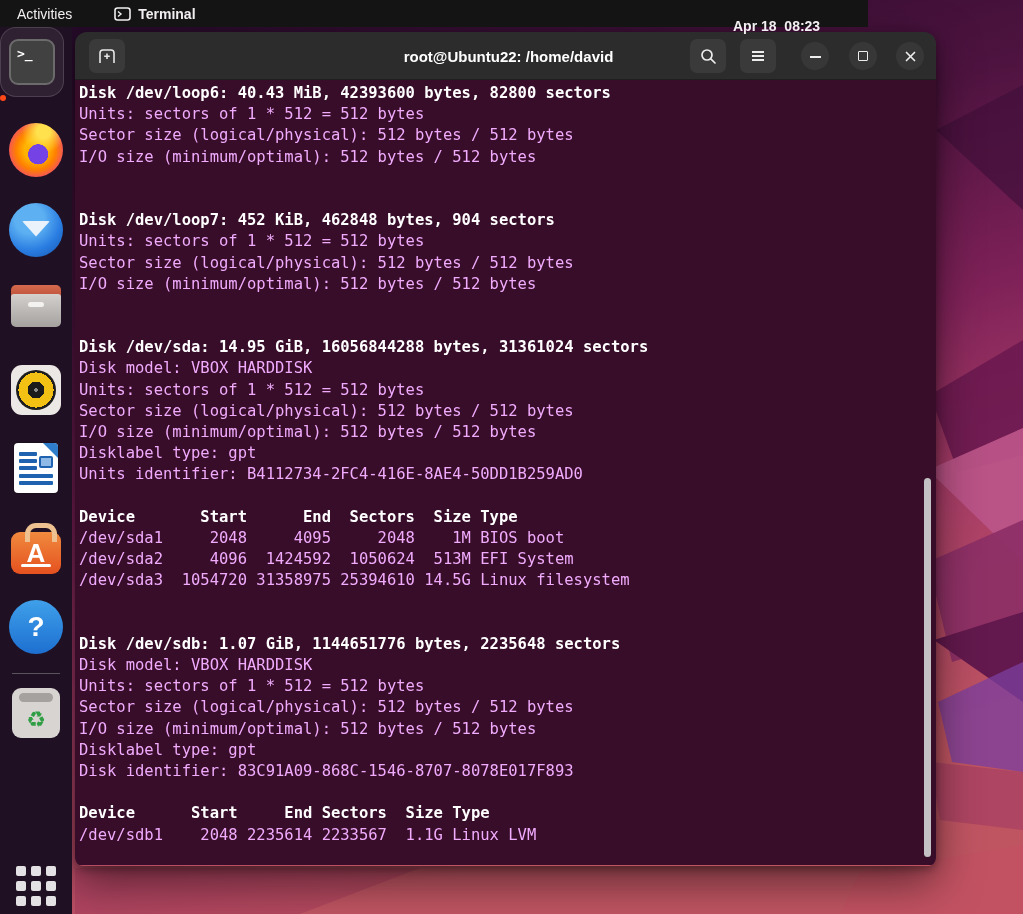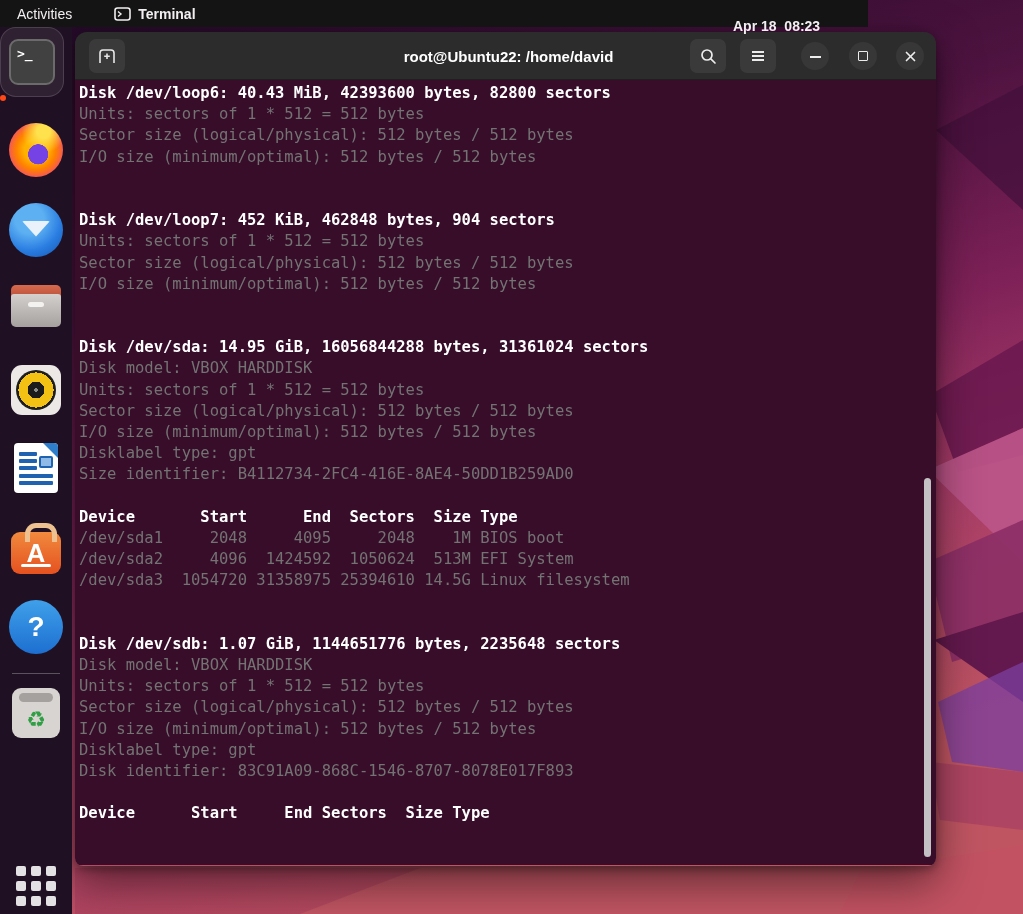--- a/index.html
+++ b/index.html
@@ -94,21 +94,21 @@
   #search-btn { left:615px; }
   #menu-btn { left:665px; }
   .circle-btn { position:absolute; top:10px; width:28px; height:28px; border-radius:50%;
     background:#373737; border:none; cursor:pointer; display:flex; align-items:center; justify-content:center; }
   #min-btn { left:726px; } #max-btn { left:774px; } #close-btn { left:821px; }
   .glyph-min { width:11px; height:0; border-top:2px solid #ececec; margin-top:2px; }
   .glyph-max { width:10px; height:10px; border:1.6px solid #ececec; border-radius:1px; }
   #term-content { position:relative; width:861px; height:785px; background:#380d2a;
     padding:3px 4px 0 4px; cursor:text; }
   .tline { font-family:"DejaVu Sans Mono", monospace; font-size:15.5px; line-height:21.2px;
-    height:21.2px; white-space:pre; color:#737373; }
+    height:21.2px; white-space:pre; color:#f0abfc; }
   .tline.b { font-weight:bold; color:#ffffff; }
   .cursor { display:inline-block; width:10px; height:17px; background:#f4f0f2;
     vertical-align:-3px; }
   #scroll-thumb { position:absolute; right:5px; top:398px; width:7px; height:379px;
     background:#c3c1c3; border-radius:4px; cursor:grab; }
 </style>
 </head>
 <body>
 
 <div id="desktop">
@@ -255,35 +255,36 @@
           <div class="tline">Sector size (logical/physical): 512 bytes / 512 bytes</div>
           <div class="tline">I/O size (minimum/optimal): 512 bytes / 512 bytes</div>
           <div class="tline"></div>
           <div class="tline"></div>
           <div class="tline b">Disk /dev/sda: 14.95 GiB, 16056844288 bytes, 31361024 sectors</div>
           <div class="tline">Disk model: VBOX HARDDISK</div>
           <div class="tline">Units: sectors of 1 * 512 = 512 bytes</div>
           <div class="tline">Sector size (logical/physical): 512 bytes / 512 bytes</div>
           <div class="tline">I/O size (minimum/optimal): 512 bytes / 512 bytes</div>
           <div class="tline">Disklabel type: gpt</div>
-          <div class="tline">Size identifier: B4112734-2FC4-416E-8AE4-50DD1B259AD0</div>
+          <div class="tline">Units identifier: B4112734-2FC4-416E-8AE4-50DD1B259AD0</div>
           <div class="tline"></div>
           <div class="tline b">Device       Start      End  Sectors  Size Type</div>
           <div class="tline">/dev/sda1     2048     4095     2048    1M BIOS boot</div>
           <div class="tline">/dev/sda2     4096  1424592  1050624  513M EFI System</div>
           <div class="tline">/dev/sda3  1054720 31358975 25394610 14.5G Linux filesystem</div>
           <div class="tline"></div>
           <div class="tline"></div>
           <div class="tline b">Disk /dev/sdb: 1.07 GiB, 1144651776 bytes, 2235648 sectors</div>
           <div class="tline">Disk model: VBOX HARDDISK</div>
           <div class="tline">Units: sectors of 1 * 512 = 512 bytes</div>
           <div class="tline">Sector size (logical/physical): 512 bytes / 512 bytes</div>
           <div class="tline">I/O size (minimum/optimal): 512 bytes / 512 bytes</div>
           <div class="tline">Disklabel type: gpt</div>
           <div class="tline">Disk identifier: 83C91A09-868C-1546-8707-8078E017F893</div>
           <div class="tline"></div>
           <div class="tline b">Device      Start     End Sectors  Size Type</div>
+          <div class="tline">/dev/sdb1    2048 2235614 2233567  1.1G Linux LVM</div>
         </div>
       <div id="scroll-thumb"></div>
     </div>
   </div>
 
 </div>
 
 </body></html>

